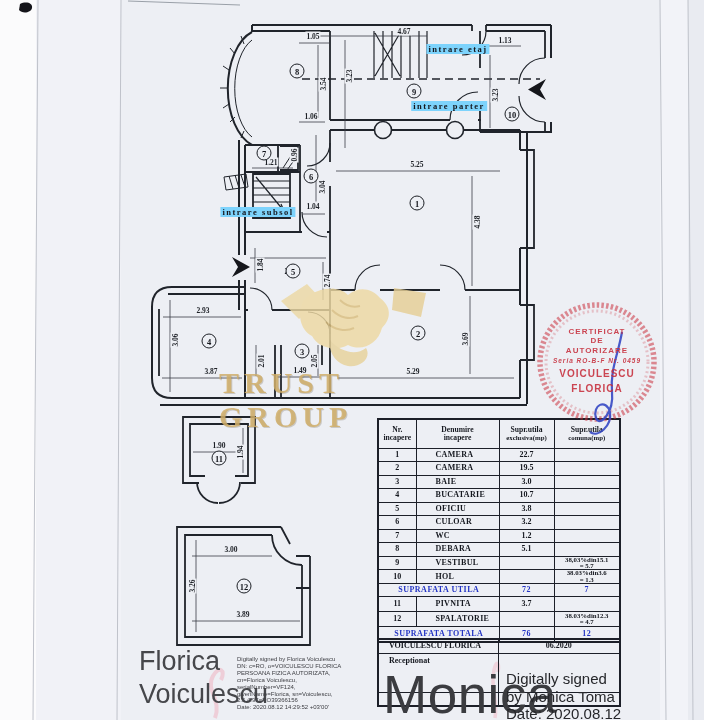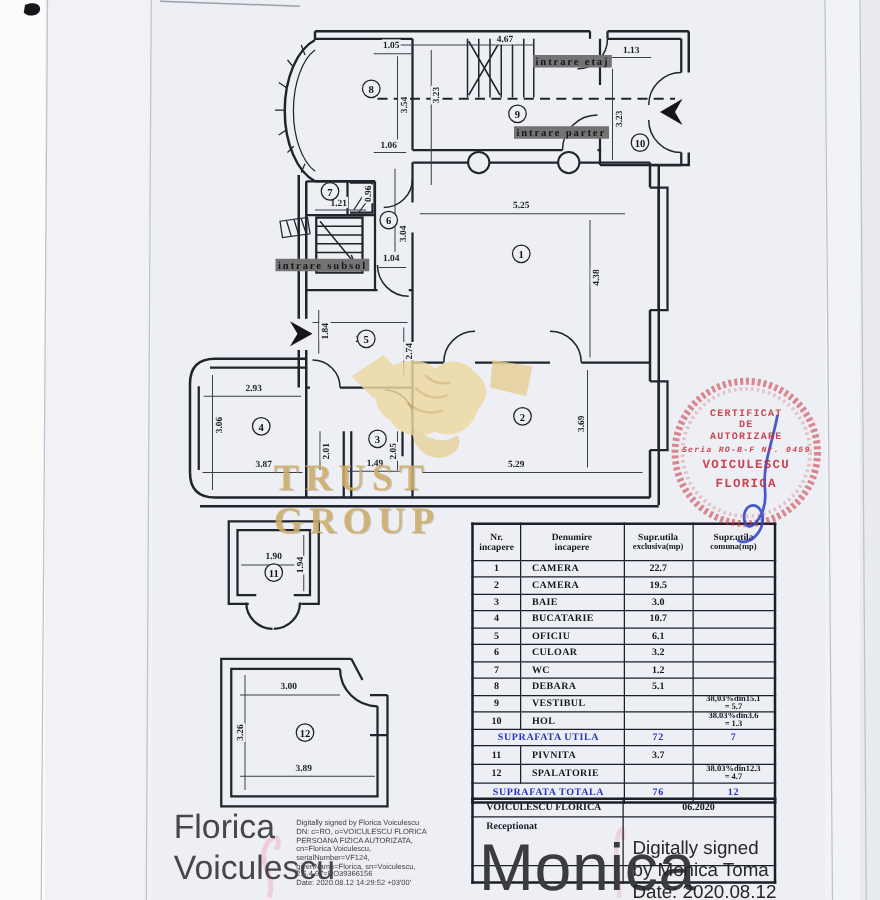--- a/index.html
+++ b/index.html
@@ -10,41 +10,41 @@
   
   .plan-label{position:absolute;transform:translate(-50%,-50%);white-space:nowrap;
       font:bold 7.5px "Liberation Serif",serif;color:#1d2026;background:#edeff4;padding:0 1px;}
   .plan-label.rot{transform:translate(-50%,-50%) rotate(-90deg);}
   .roomnum{position:absolute;transform:translate(-50%,-50%);width:15px;height:15px;
       border:1.2px solid #1d2026;border-radius:50%;background:#edeff4;
       font:bold 8.5px "Liberation Serif",serif;color:#14161c;
       display:flex;align-items:center;justify-content:center;}
   .entr{position:absolute;transform:translate(-50%,-50%);white-space:nowrap;
       font:bold 8.5px "Liberation Serif",serif;letter-spacing:1.5px;color:#14161c;
-      background:#737373;padding:0 2px;}
+      background:#7dd3fc;padding:0 2px;}
   
   .wm-text{position:absolute;left:219px;top:366px;width:260px;
       font:bold 30px "Liberation Serif",serif;letter-spacing:5px;
       color:rgba(208,174,104,.85);text-shadow:1px 1px 0 rgba(110,100,80,.28);}
   
   .tbl{position:absolute;border-collapse:collapse;table-layout:fixed;background:transparent;}
   .tbl td,.tbl th{border:1px solid #1c1f28;padding:0;margin:0;overflow:hidden;
       font:bold 8px "Liberation Serif",serif;color:#15181f;text-align:center;vertical-align:middle;line-height:1.05;}
   #area-table{left:377px;top:418px;width:242px;border:2px solid #1c1f28;}
   #foot-table{left:377px;top:638px;width:242px;border:2px solid #1c1f28;}
   .h1{display:block;font-size:7.6px;}
   .h2{display:block;font-size:6.8px;}
-  td.den{text-align:left;padding-left:9px;letter-spacing:.3px;}
+  td.den{text-align:left;padding-left:19px;letter-spacing:.3px;}
   td.frac{font-size:6.8px;line-height:6.4px;white-space:pre-line;}
   tr.blue td{color:#2334c4;letter-spacing:.5px;}
   td.recep{vertical-align:top;text-align:left;padding:3px 0 0 10px;}
   td.exec{text-align:left;padding-left:10px;}
   
   .stamp-line{position:absolute;transform:translate(-50%,-50%);white-space:nowrap;
-      font-family:Liberation Mono, monospace;font-weight:bold;color:rgba(198,44,58,.88);letter-spacing:1px;}
+      font-family:Liberation Sans, sans-serif;font-weight:bold;color:rgba(198,44,58,.88);letter-spacing:1px;}
   .stamp-line.it{font-style:italic;font-weight:bold;}
   
   .sig-florica{position:absolute;left:139px;top:645px;font-family:"Liberation Sans",sans-serif;
       font-size:27px;line-height:33px;color:#46474b;}
   .sig-florica-details{position:absolute;left:237px;top:656px;width:140px;
       font-family:"Liberation Sans",sans-serif;font-size:6px;line-height:6.9px;color:#3c3d42;}
   .sig-monica{position:absolute;left:383px;top:664px;font-family:"Liberation Sans",sans-serif;
       font-size:53px;color:#3b3c40;letter-spacing:.5px;}
   .sig-monica-details{position:absolute;left:506px;top:670px;font-family:"Liberation Sans",sans-serif;
       font-size:15px;line-height:17.5px;color:#26272b;}
@@ -246,21 +246,21 @@
         </tr>
         <tr style="height: 13.5px;">
           <td>4</td>
           <td class="den">BUCATARIE</td>
           <td>10.7</td>
           <td></td>
         </tr>
         <tr style="height: 13.5px;">
           <td>5</td>
           <td class="den">OFICIU</td>
-          <td>6.1</td>
+          <td>3.8</td>
           <td></td>
         </tr>
         <tr style="height: 13.5px;">
           <td>6</td>
           <td class="den">CULOAR</td>
           <td>3.2</td>
           <td></td>
         </tr>
         <tr style="height: 13.5px;">
           <td>7</td>

